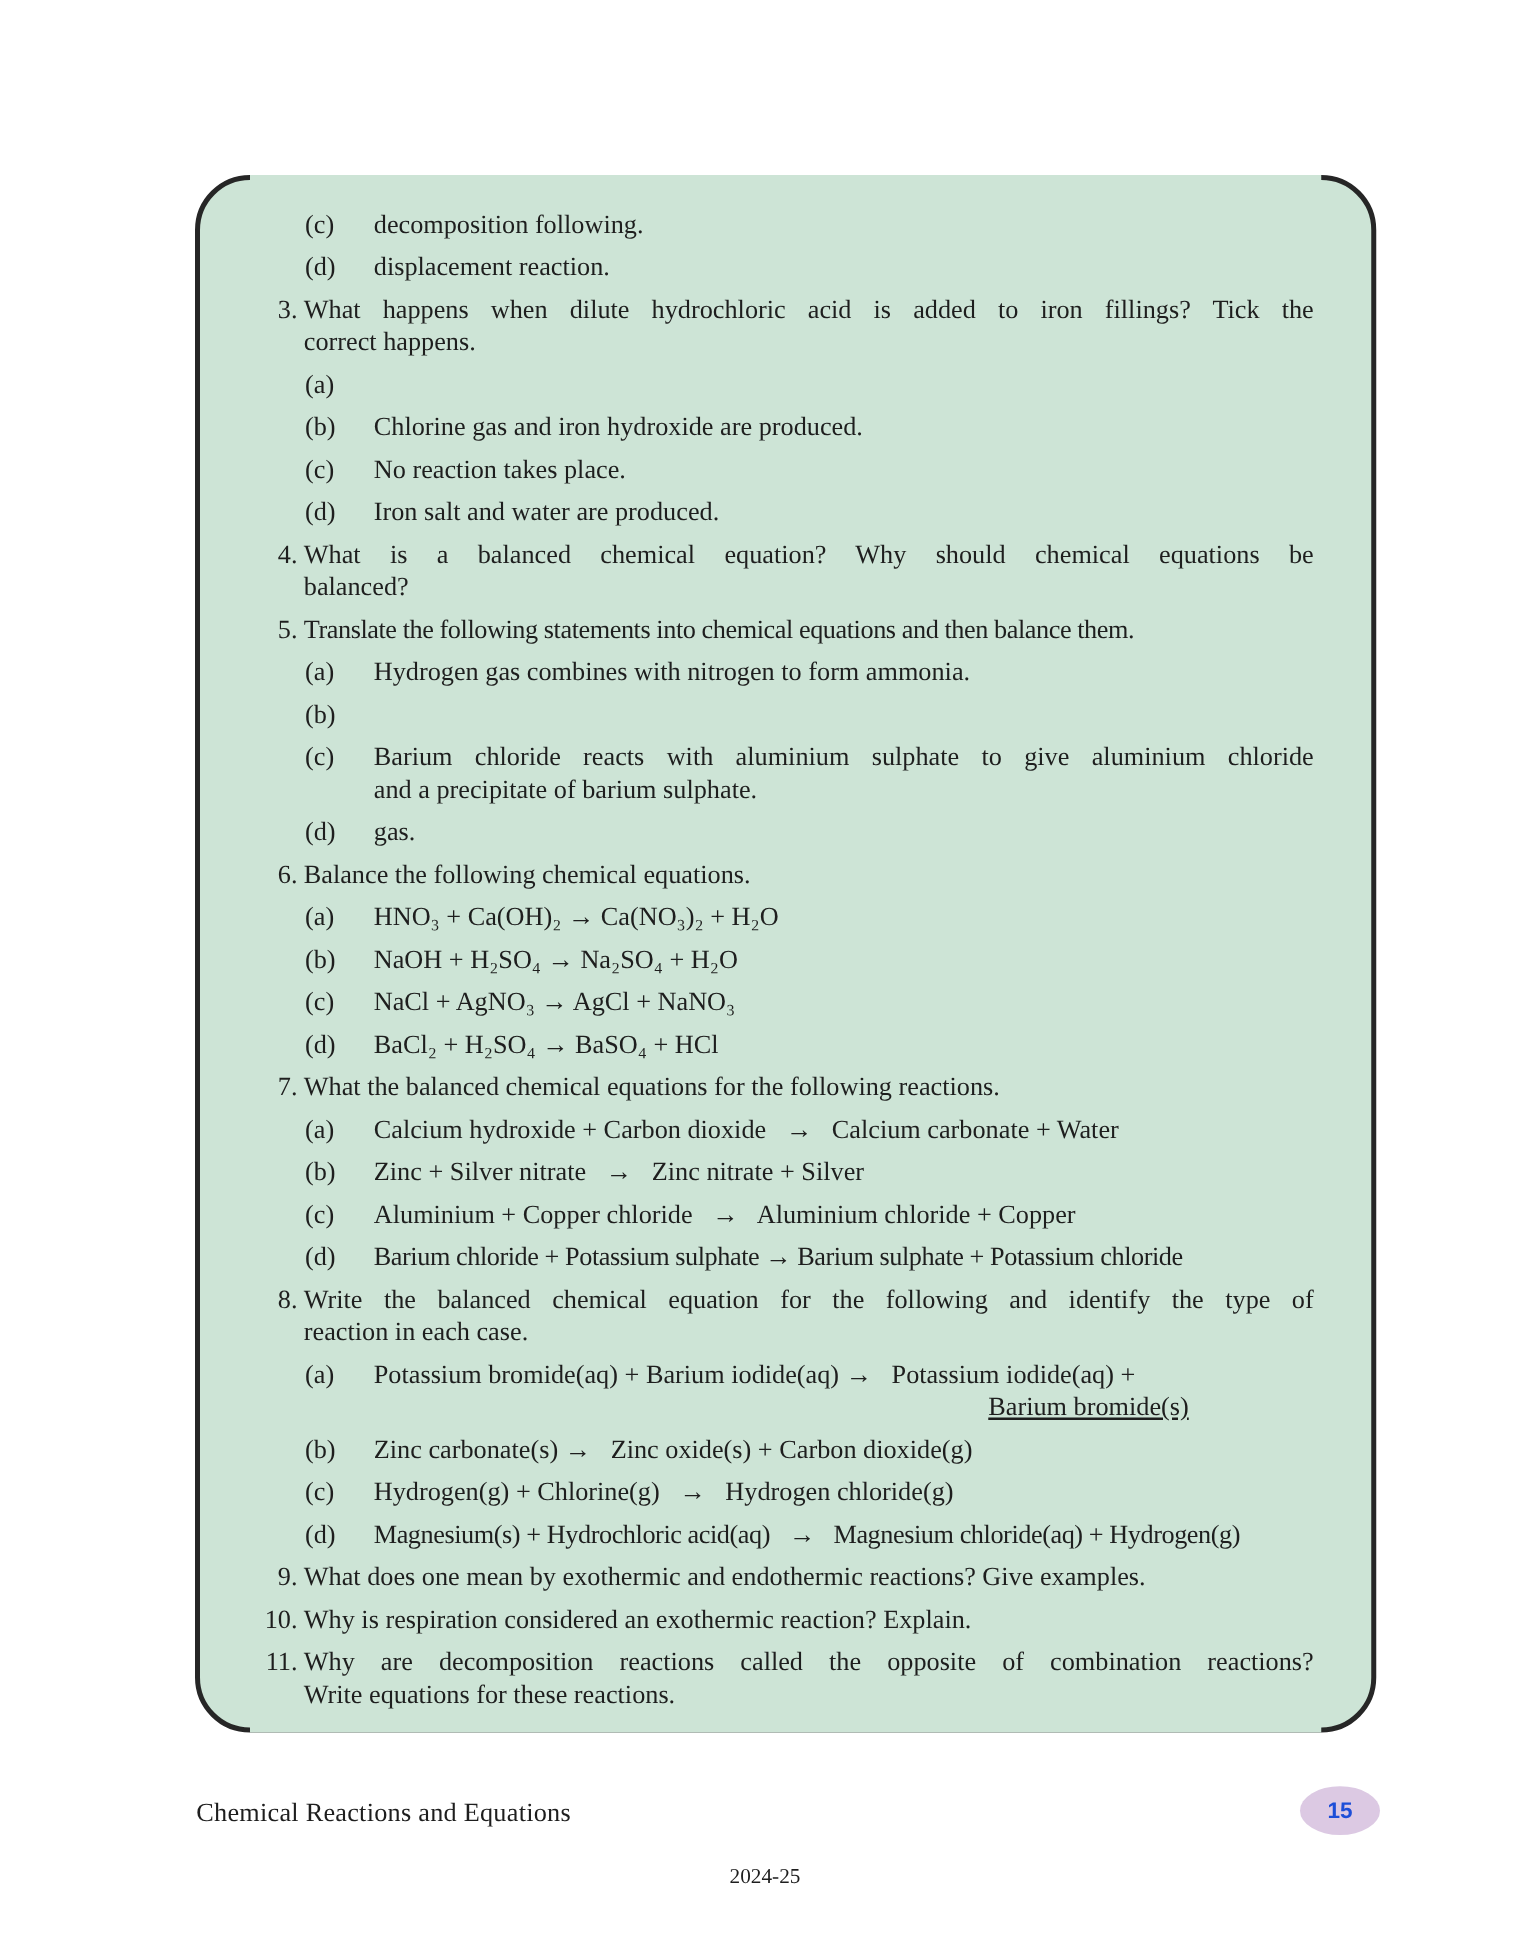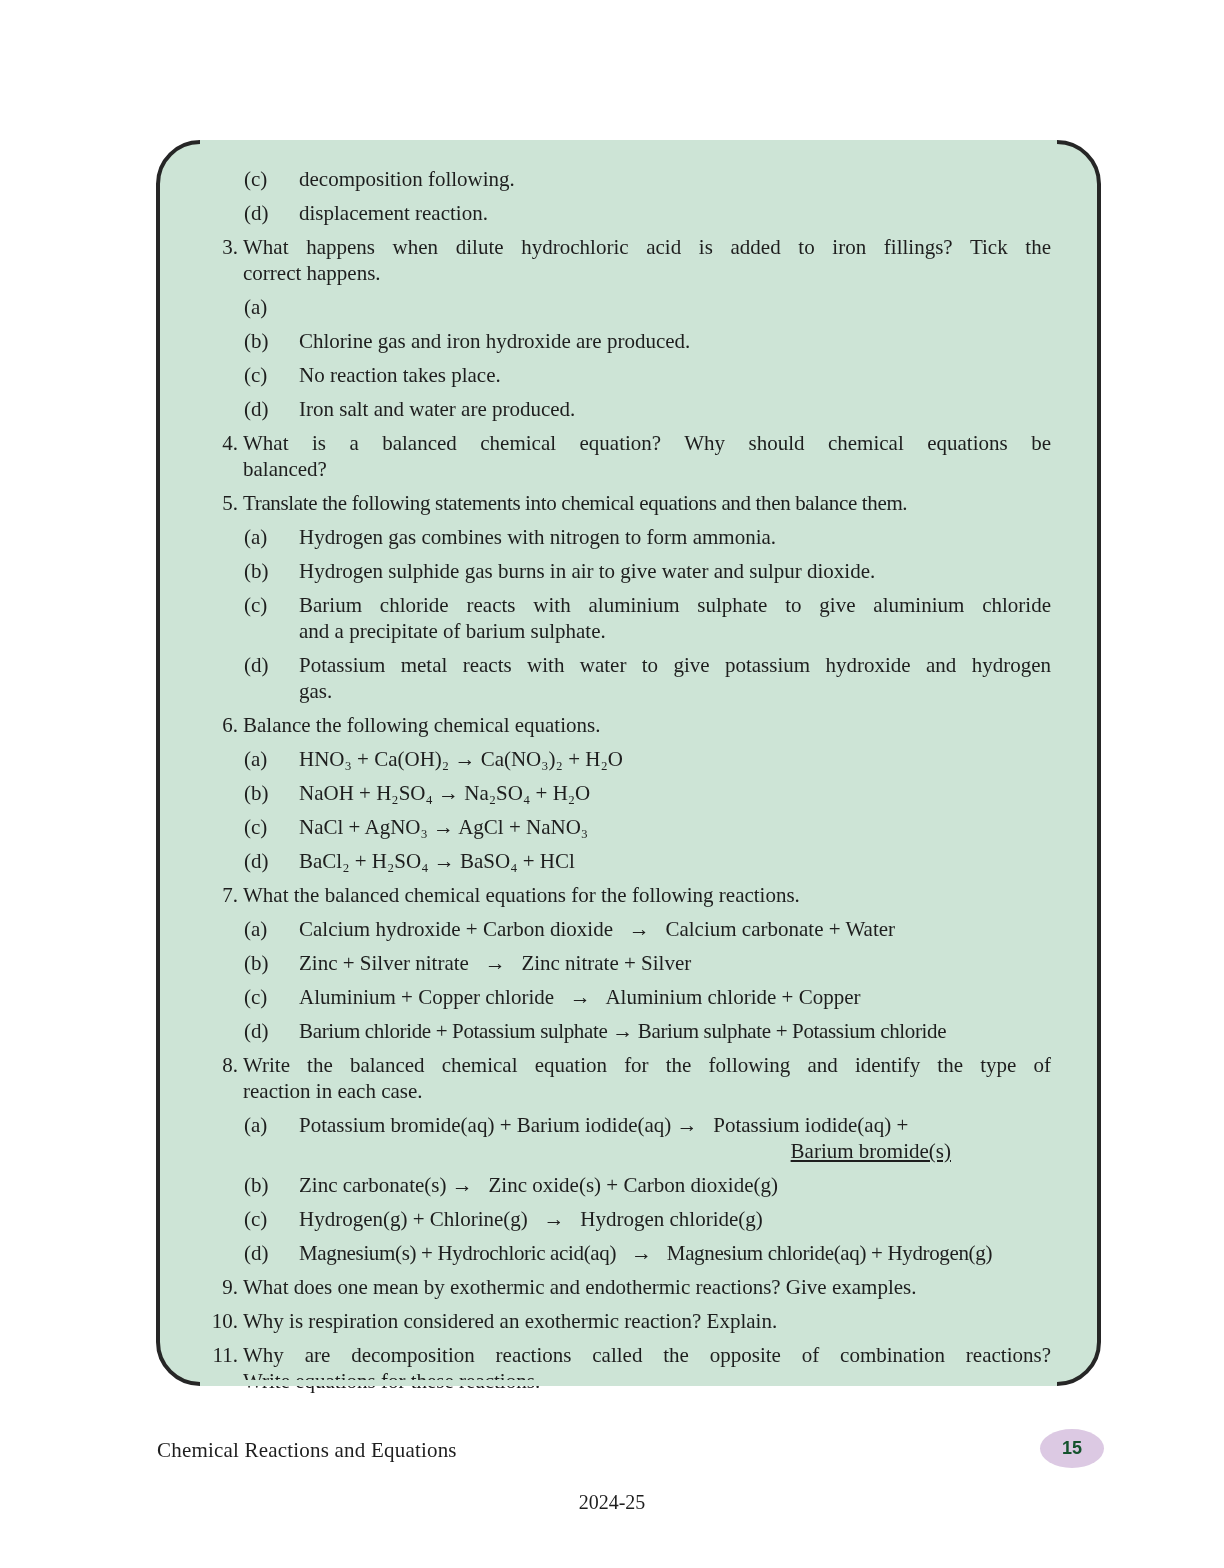--- a/index.html
+++ b/index.html
@@ -43,25 +43,25 @@
     position:absolute; left:157px; top:1438px;
     font-size:21px; letter-spacing:0.2px;
   }
   .page-badge {
     position:absolute; left:1040px; top:1429px; width:64px; height:39px;
     background:var(--badge-bg, #dcc9e3); border-radius:50%;
     display:flex; align-items:center; justify-content:center;
   }
   .page-badge span {
     font-family:"Liberation Sans","DejaVu Sans",sans-serif;
-    font-weight:bold; font-size:18px; color:#14532d;
+    font-weight:bold; font-size:18px; color:#1d4ed8;
   }
   .year-label {
     position:absolute; left:0; top:1491px; width:100%;
-    text-align:center; font-size:20px;
+    text-align:center; font-size:17px;
   }
 </style>
 </head>
 <body>
 
 <div class="page">
 
   <div class="ex-box">
     <div class="items">
         <div class="item o">
@@ -118,35 +118,31 @@
           </div>
         </div>
         <div class="item o">
           <span class="marker">(a)</span>
           <div class="text">
             <div class="line">Hydrogen gas combines with nitrogen to form ammonia.</div>
           </div>
         </div>
         <div class="item o">
           <span class="marker">(b)</span>
-          <div class="text">
-            <div class="line">Hydrogen sulphide gas burns in air to give water and sulpur dioxide.</div>
-          </div>
         </div>
         <div class="item o">
           <span class="marker">(c)</span>
           <div class="text">
             <div class="line just">Barium chloride reacts with aluminium sulphate to give aluminium chloride</div>
             <div class="line">and a precipitate of barium sulphate.</div>
           </div>
         </div>
         <div class="item o">
           <span class="marker">(d)</span>
           <div class="text">
-            <div class="line just">Potassium metal reacts with water to give potassium hydroxide and hydrogen</div>
             <div class="line">gas.</div>
           </div>
         </div>
         <div class="item q">
           <span class="marker">6.</span>
           <div class="text">
             <div class="line">Balance the following chemical equations.</div>
           </div>
         </div>
         <div class="item o">

